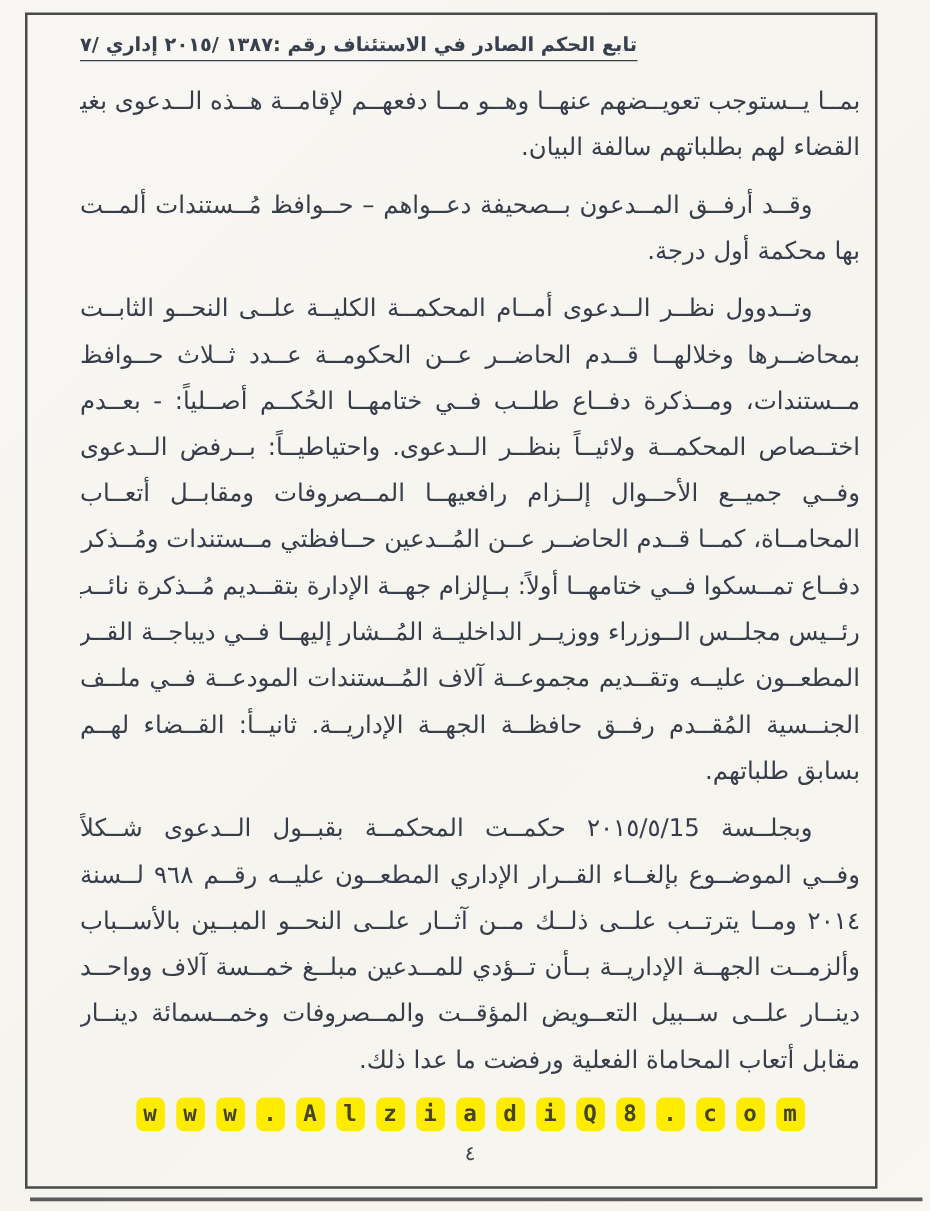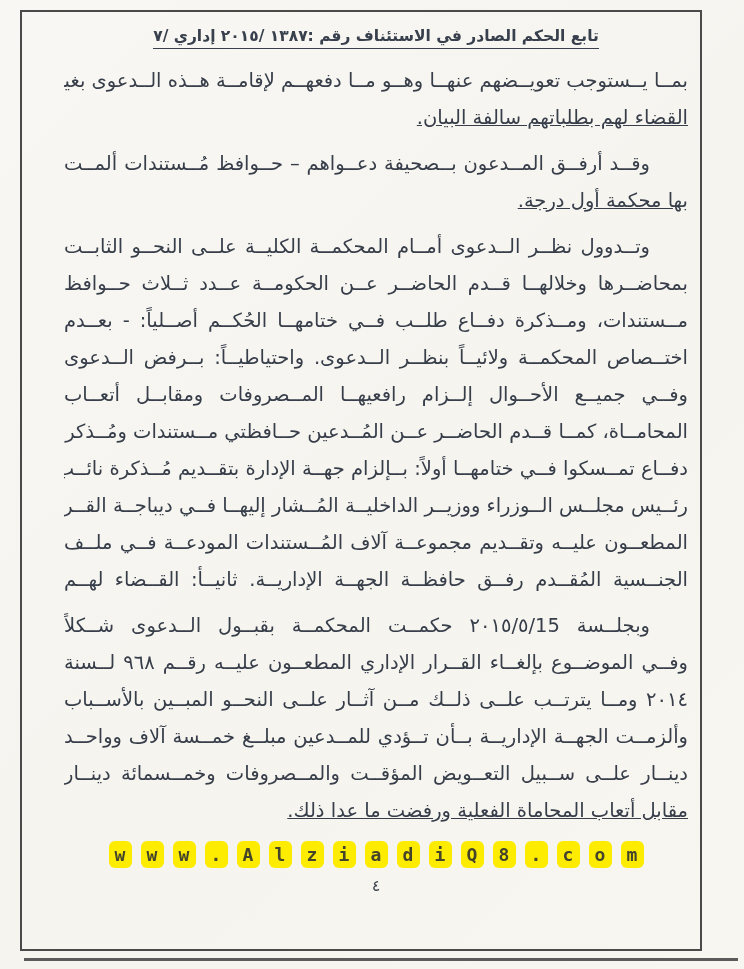--- a/index.html
+++ b/index.html
@@ -33,21 +33,21 @@
     position: absolute;
     left: 24px;
     top: 958px;
     width: 714px;
     height: 3px;
     background: #5b5b5b;
   }
   .header-row {
     height: 26px;
     margin-bottom: 10px;
-    text-align: center;
+    text-align: left;
   }
   .case-header {
     display: inline-block;
     font-size: 15.5px;
     font-weight: bold;
     color: #39404d;
     border-bottom: 1.5px solid #39404d;
     padding-bottom: 3px;
     letter-spacing: 0.2px;
   }
@@ -58,21 +58,20 @@
     font-size: 19.5px;
     color: #373e4a;
     white-space: nowrap;
     overflow: hidden;
     text-align: justify;
     text-align-last: justify;
   }
   .line.end {
     text-align: left;
     text-align-last: right;
-    text-decoration: underline;
   }
   .line.ind { padding-right: 38px; }
   .watermark {
     direction: ltr;
     display: flex;
     justify-content: center;
     gap: 9px;
     margin-top: 4px;
     height: 32px;
     align-items: center;
@@ -124,20 +123,21 @@
       <div class="line ind">وتــدوول نظــر الــدعوى أمــام المحكمــة الكليــة علــى النحــو الثابــت</div>
       <div class="line">بمحاضــرها وخلالهــا قــدم الحاضــر عــن الحكومــة عــدد ثــلاث حــوافظ</div>
       <div class="line">مــستندات، ومــذكرة دفــاع طلــب فــي ختامهــا الحُكــم أصــلياً: - بعــدم</div>
       <div class="line">اختــصاص المحكمــة ولائيــاً بنظــر الــدعوى. واحتياطيــاً: بــرفض الــدعوى</div>
       <div class="line">وفــي جميــع الأحــوال إلــزام رافعيهــا المــصروفات ومقابــل أتعــاب</div>
       <div class="line">المحامــاة، كمــا قــدم الحاضــر عــن المُــدعين حــافظتي مــستندات ومُــذكرة</div>
       <div class="line">دفــاع تمــسكوا فــي ختامهــا أولاً: بــإلزام جهــة الإدارة بتقــديم مُــذكرة نائــب</div>
       <div class="line">رئــيس مجلــس الــوزراء ووزيــر الداخليــة المُــشار إليهــا فــي ديباجــة القــرار</div>
       <div class="line">المطعــون عليــه وتقــديم مجموعــة آلاف المُــستندات المودعــة فــي ملــف</div>
       <div class="line">الجنــسية المُقــدم رفــق حافظــة الجهــة الإداريــة. ثانيــأ: القــضاء لهــم</div>
+      <div class="line end">بسابق طلباتهم.</div>
     </div>
 
     <div class="para">
       <div class="line ind">وبجلــسة ٢٠١٥/٥/15 حكمــت المحكمــة بقبــول الــدعوى شــكلاً</div>
       <div class="line">وفــي الموضــوع بإلغــاء القــرار الإداري المطعــون عليــه رقــم ٩٦٨ لــسنة</div>
       <div class="line">٢٠١٤ ومــا يترتــب علــى ذلــك مــن آثــار علــى النحــو المبــين بالأســباب</div>
       <div class="line">وألزمــت الجهــة الإداريــة بــأن تــؤدي للمــدعين مبلــغ خمــسة آلاف وواحــد</div>
       <div class="line">دينــار علــى ســبيل التعــويض المؤقــت والمــصروفات وخمــسمائة دينــار</div>
       <div class="line end">مقابل أتعاب المحاماة الفعلية ورفضت ما عدا ذلك.</div>
     </div>

